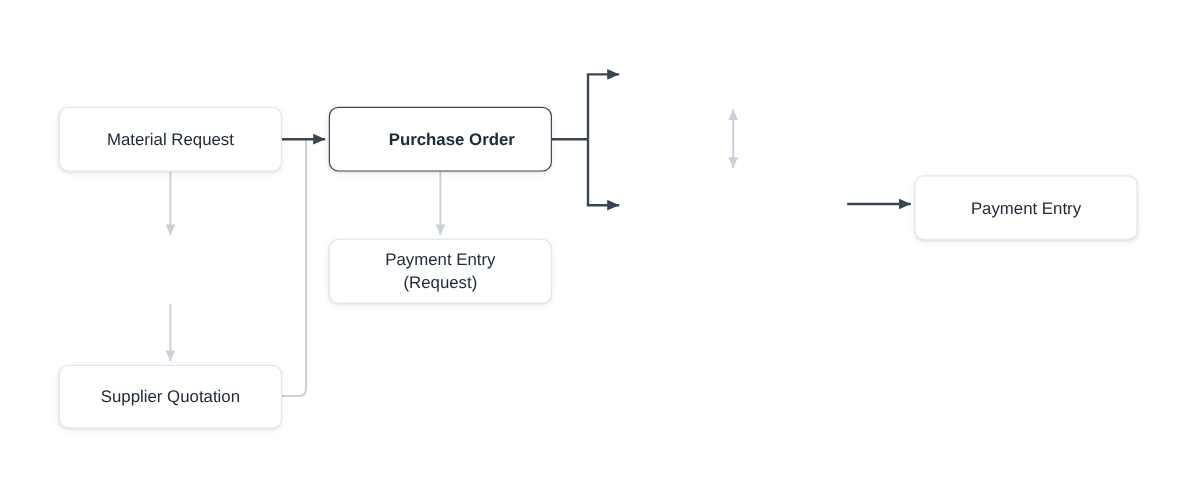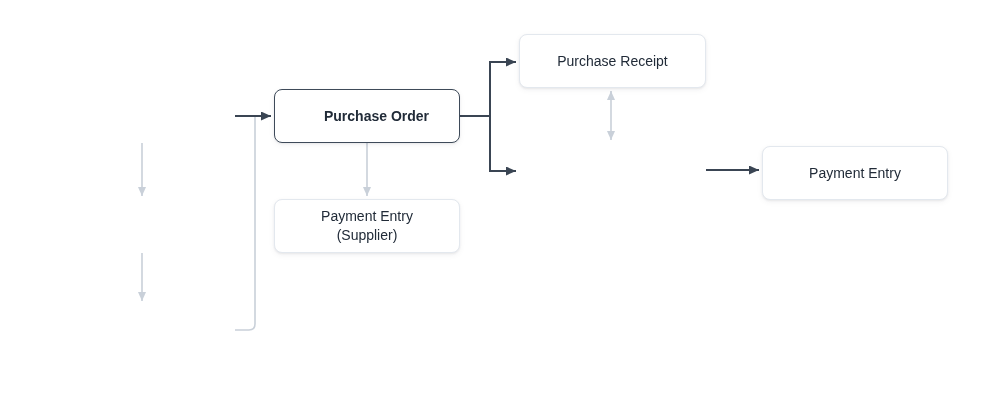--- a/index.html
+++ b/index.html
@@ -64,34 +64,37 @@
     <path class="edge-light" d="M611,116 V91" marker-end="url(#ah-light)"></path>
     <path class="edge-light" d="M611,116 V140" marker-end="url(#ah-light)"></path>
 
     <path class="edge-dark" d="M235,116 H271" marker-end="url(#ah-dark)"></path>
     <path class="edge-dark" d="M460,116 H490"></path>
     <path class="edge-dark" d="M490,116 V62 H516" marker-end="url(#ah-dark)"></path>
     <path class="edge-dark" d="M490,116 V171 H516" marker-end="url(#ah-dark)"></path>
     <path class="edge-dark" d="M706,170 H759" marker-end="url(#ah-dark)"></path>
   </svg>
 
+  <div class="node" style="left:49px;top:89px;width:186px;height:54px">
+    <span class="node-label">Material Request</span>
+  </div>
 
 
+  <div class="node" style="left:49px;top:304px;width:186px;height:53px">
+    <span class="node-label">Supplier Quotation</span>
+  </div>
 
   <div class="node strong" style="left:274px;top:89px;width:186px;height:54px">
     <span class="node-label">Purchase Order</span>
   </div>
 
   <div class="node" style="left:274px;top:199px;width:186px;height:54px">
     <span class="node-label">Payment Entry</span>
-    <span class="node-label">(Supplier)</span>
+    <span class="node-label">(Request)</span>
   </div>
 
-  <div class="node" style="left:519px;top:34px;width:187px;height:54px">
-    <span class="node-label">Purchase Receipt</span>
-  </div>
 
 
   <div class="node" style="left:762px;top:146px;width:186px;height:54px">
     <span class="node-label">Payment Entry</span>
   </div>
 
 </div>
 
 </body></html>

